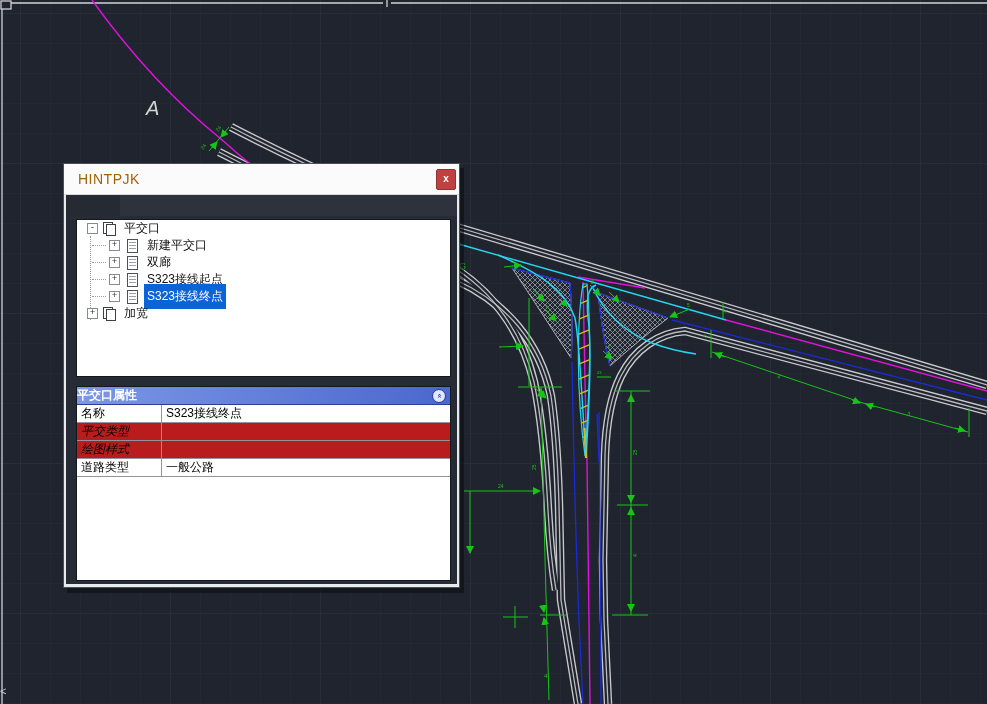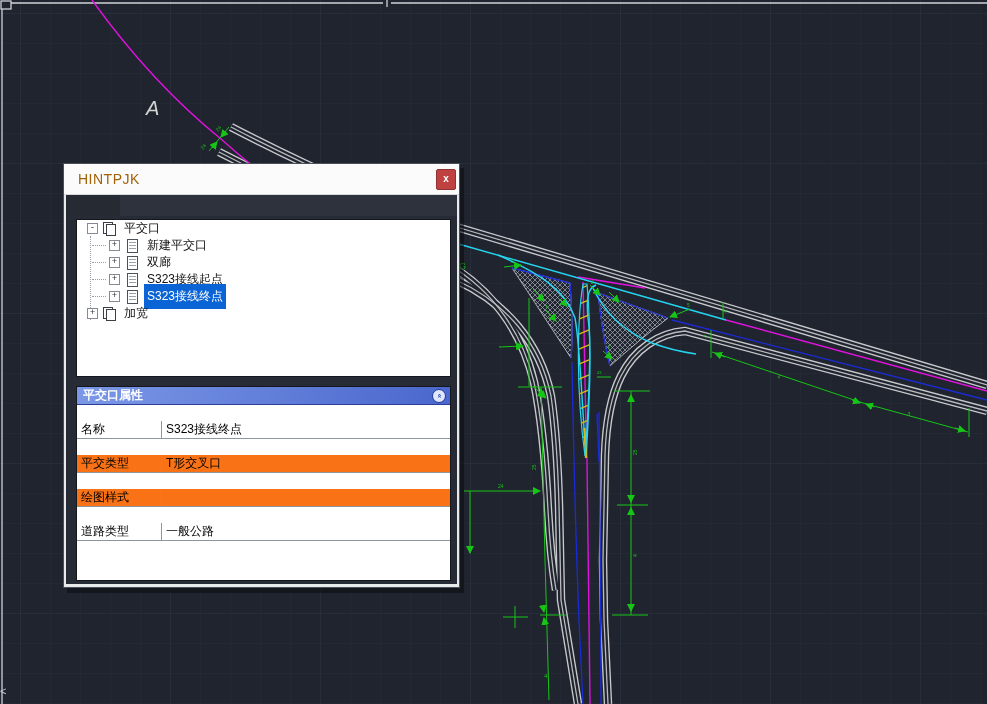--- a/index.html
+++ b/index.html
@@ -42,32 +42,32 @@
   .ico.doc:after{content:"";position:absolute;left:3px;top:3px;width:7px;height:7px;
              background:repeating-linear-gradient(to bottom,#9ba1ab 0 1px,transparent 1px 3px);}
   .trow .lbl{padding:4px 3px;}
   .trow .lbl.sel{background:#0b64d6;color:#fff;}
   .guide{position:absolute;border-left:1px dotted #9aa0a8;width:0;}
   .trow.lv1:before{content:"";position:absolute;left:15px;top:8px;width:14px;
              border-top:1px dotted #9aa0a8;}
 
   .proppanel{position:absolute;left:10px;right:6px;top:191px;height:193px;
              background:#fff;border:1px solid #14171d;overflow:hidden;}
-  .prophdr{position:relative;height:17px;line-height:17px;padding-left:6px;
+  .prophdr{position:relative;height:17px;line-height:17px;
            background:linear-gradient(90deg,#7b97e6,#4a67cd);color:#fff;
            font-size:12px;font-weight:bold;border-bottom:1px solid #2c3f96;}
   .collapse{position:absolute;right:4px;top:2px;width:12px;height:12px;border-radius:50%;
            background:#dfe7fb;border:1px solid #20389a;color:#20389a;font-size:8px;
            line-height:11px;text-align:center;font-weight:bold;cursor:pointer;}
   .prow{display:flex;height:17px;line-height:17px;font-size:12px;color:#000;
-        border-bottom:1px solid #8f959d;margin-top:16px;}
+        border-bottom:1px solid #8f959d;}
   .prow .pl{width:80px;flex:0 0 auto;border-right:1px solid #8f959d;padding-left:4px;
             overflow:hidden;}
   .prow .pv{flex:1;padding-left:4px;overflow:hidden;}
-  .prow.alt{background:#f97316;}
+  .prow.alt{background:#b91c1c;font-style:italic;}
 </style>
 </head>
 <body>
 
 <svg id="scene" width="987" height="704" viewBox="0 0 987 704">
   <defs>
     <pattern id="grid30" width="30" height="30" patternUnits="userSpaceOnUse" x="20" y="13">
       <path d="M30,0 H0 V30" fill="none" stroke="#262b37" stroke-width="1"></path>
     </pattern>
     <pattern id="grid150" width="150" height="150" patternUnits="userSpaceOnUse" x="20" y="13">
@@ -283,21 +283,20 @@
         <span>平交口属性</span>
         <span class="collapse" style="transform:rotate(90deg);">«</span>
       </div>
       <div id="prop-rows">
           <div class="prow">
             <div class="pl">名称</div>
             <div class="pv">S323接线终点</div>
           </div>
           <div class="prow alt">
             <div class="pl">平交类型</div>
-            <div class="pv">T形交叉口</div>
           </div>
           <div class="prow alt">
             <div class="pl">绘图样式</div>
             <div class="pv"></div>
           </div>
           <div class="prow">
             <div class="pl">道路类型</div>
             <div class="pv">一般公路</div>
           </div>
         </div>

